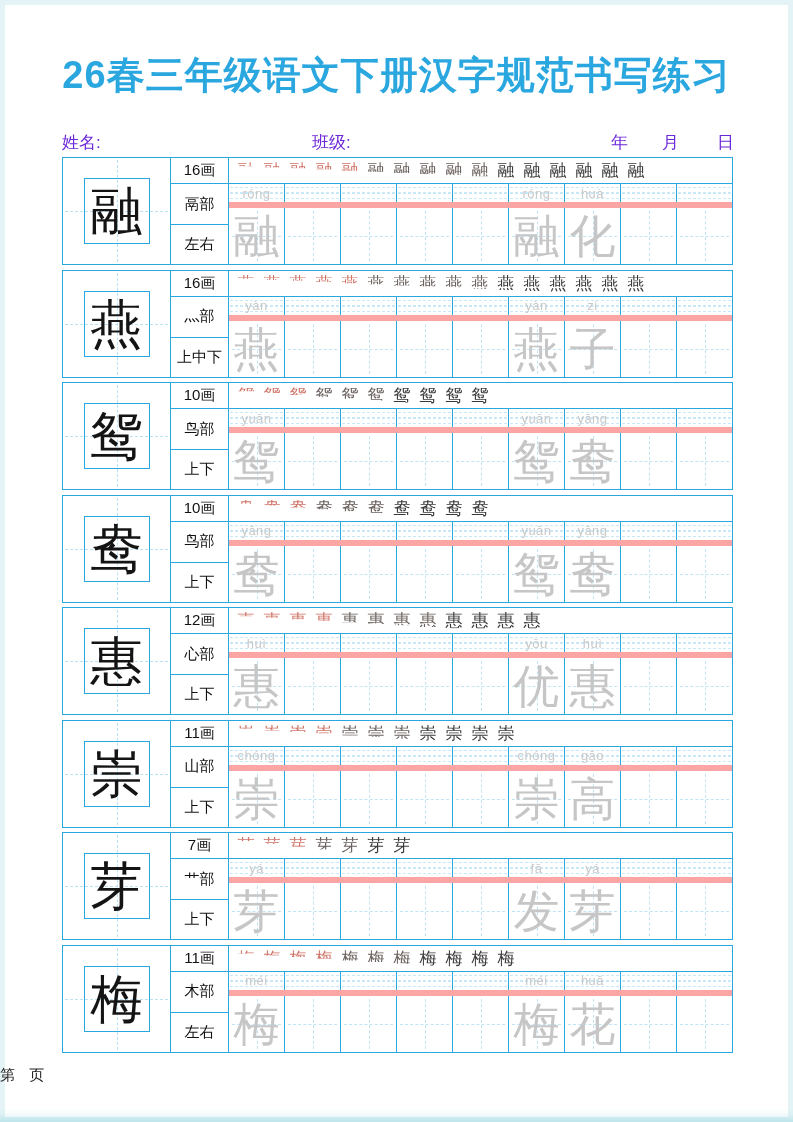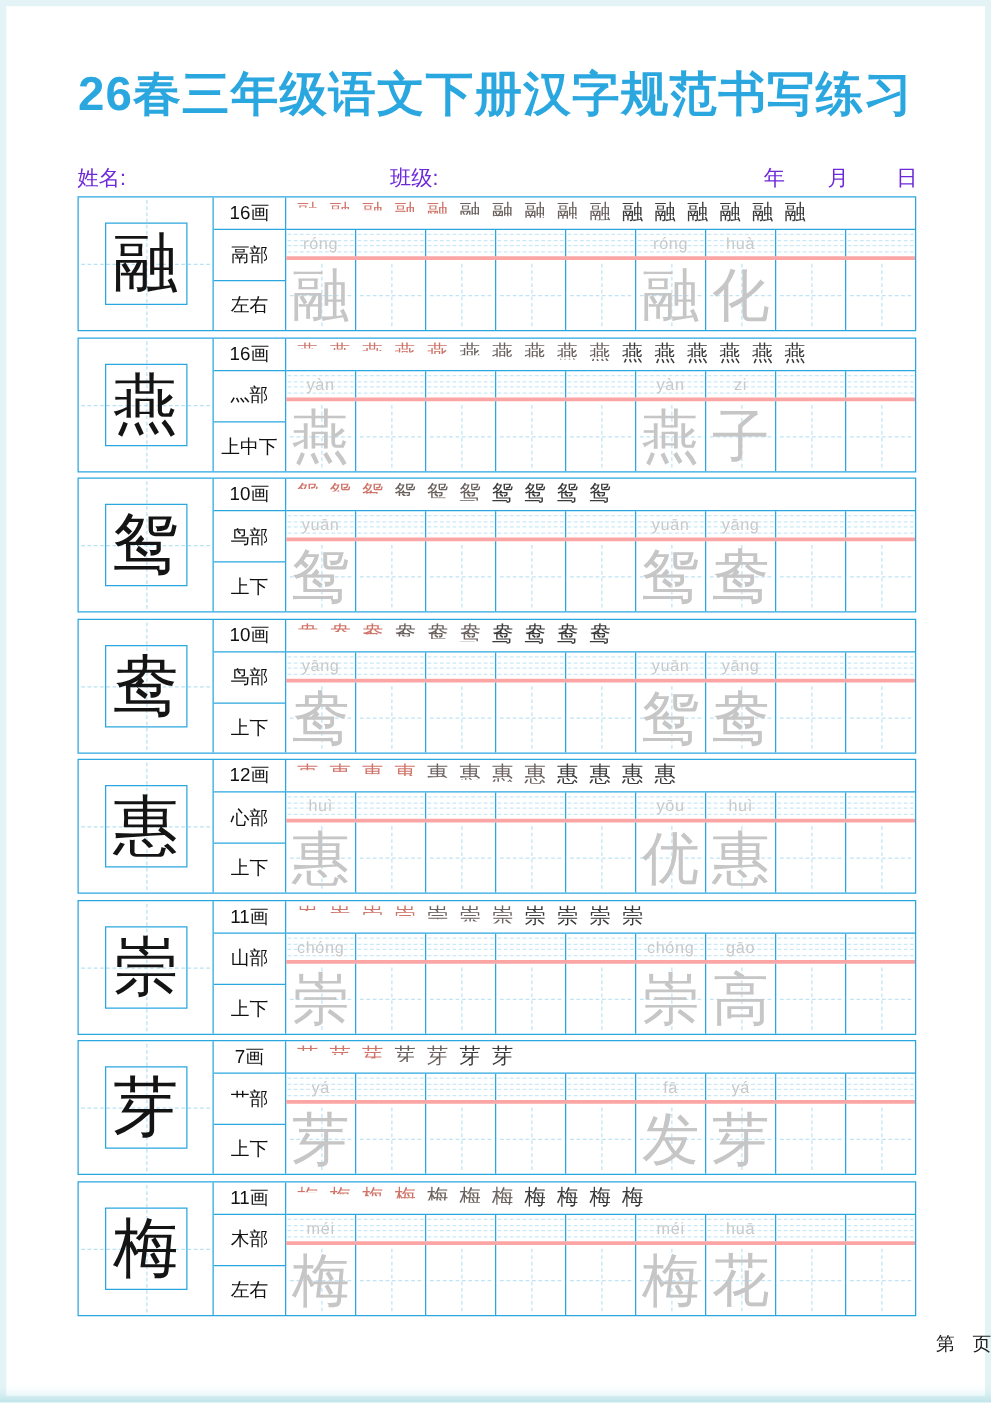--- a/index.html
+++ b/index.html
@@ -50,36 +50,36 @@
   
   .cell-right{flex:1;display:flex;flex-direction:column;box-sizing:border-box;min-width:0;}
   .strip{
     height:26px;box-sizing:border-box;border-bottom:1px solid #2BA7E0;
     padding:1px 0 0 4px;white-space:nowrap;overflow:hidden;
   }
   .step{
     display:inline-block;width:26px;height:24px;text-align:center;
     font-family:"DejaVu Serif",serif;font-size:17px;line-height:23px;
   }
-  .pyrow{height:24px;box-sizing:border-box;border-bottom:3px solid #fca5a5;display:flex;}
+  .pyrow{height:24px;box-sizing:border-box;border-bottom:6px solid #fca5a5;display:flex;}
   .pcell{flex:1;position:relative;display:flex;align-items:center;justify-content:center;box-sizing:border-box;border-right:1px solid #2BA7E0;min-width:0;}
   .pcell:last-child{border-right:none;}
   .fourline{position:absolute;left:1px;right:1px;top:3px;bottom:3px;border-top:1px dashed #C9E9F8;border-bottom:1px dashed #C9E9F8;}
   .fourline::before,.fourline::after{content:"";position:absolute;left:0;right:0;border-top:1px dashed #C9E9F8;}
   .fourline::before{top:4px;}
   .fourline::after{bottom:4px;}
   .py{position:relative;z-index:1;font-size:13px;color:#C9C9C9;letter-spacing:0.5px;}
   .crow{flex:1;display:flex;}
   .ccell{flex:1;position:relative;display:flex;align-items:center;justify-content:center;box-sizing:border-box;border-right:1px solid #2BA7E0;min-width:0;}
   .ccell:last-child{border-right:none;}
   .ccell::before{content:"";position:absolute;left:50%;top:3px;bottom:3px;border-left:1px dashed #BFE4F5;}
   .ccell::after{content:"";position:absolute;top:50%;left:3px;right:3px;border-top:1px dashed #BFE4F5;}
   .trace{position:relative;z-index:1;font-family:"DejaVu Serif",serif;font-size:46px;line-height:1;color:#C6C6C6;}
   .footer{
-    position:absolute;top:1066px;left:0;width:100%;text-align:right;
+    position:absolute;top:1066px;left:0;width:100%;text-align:left;
     font-size:15px;color:#1c1c1c;word-spacing:10px;
   }
 </style>
 </head>
 <body>
 
 <div class="page-frame"></div>
 
 <div class="title">26春三年级语文下册汉字规范书写练习</div>
 

